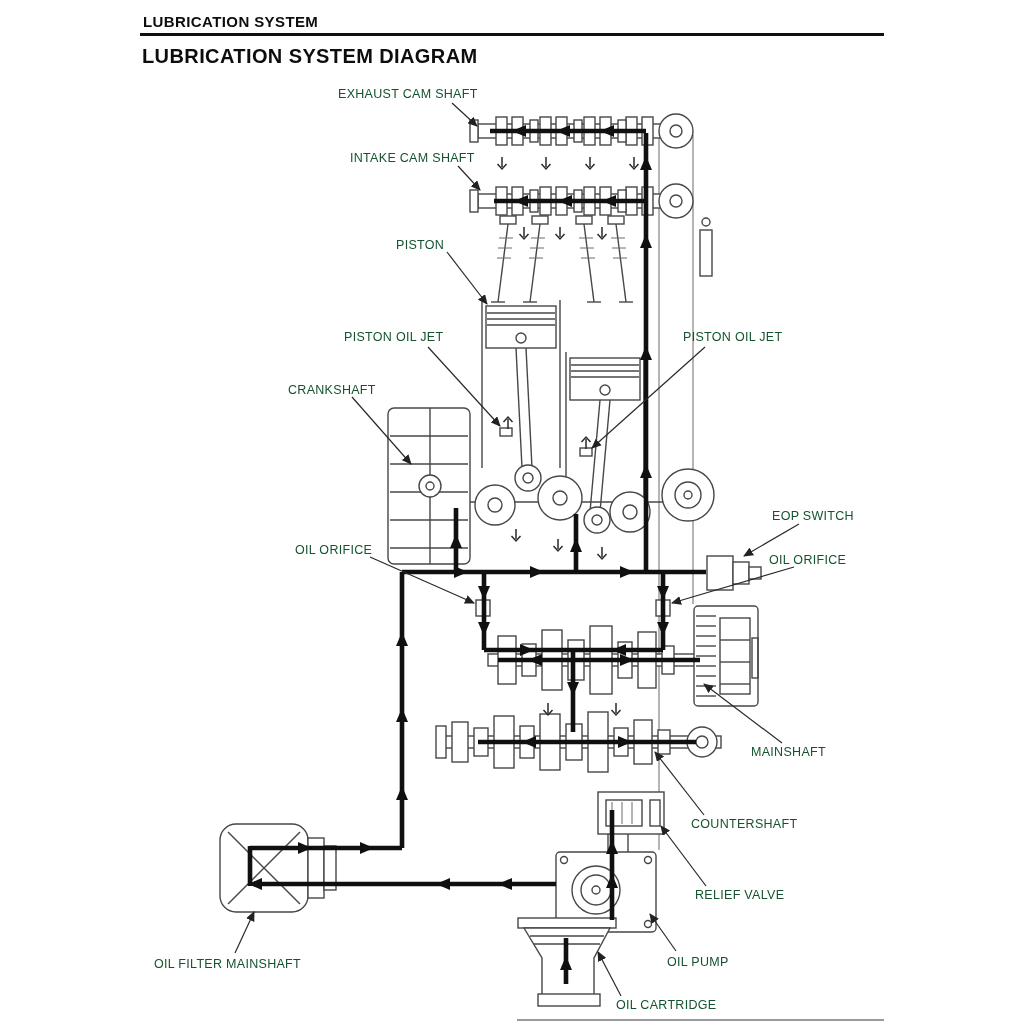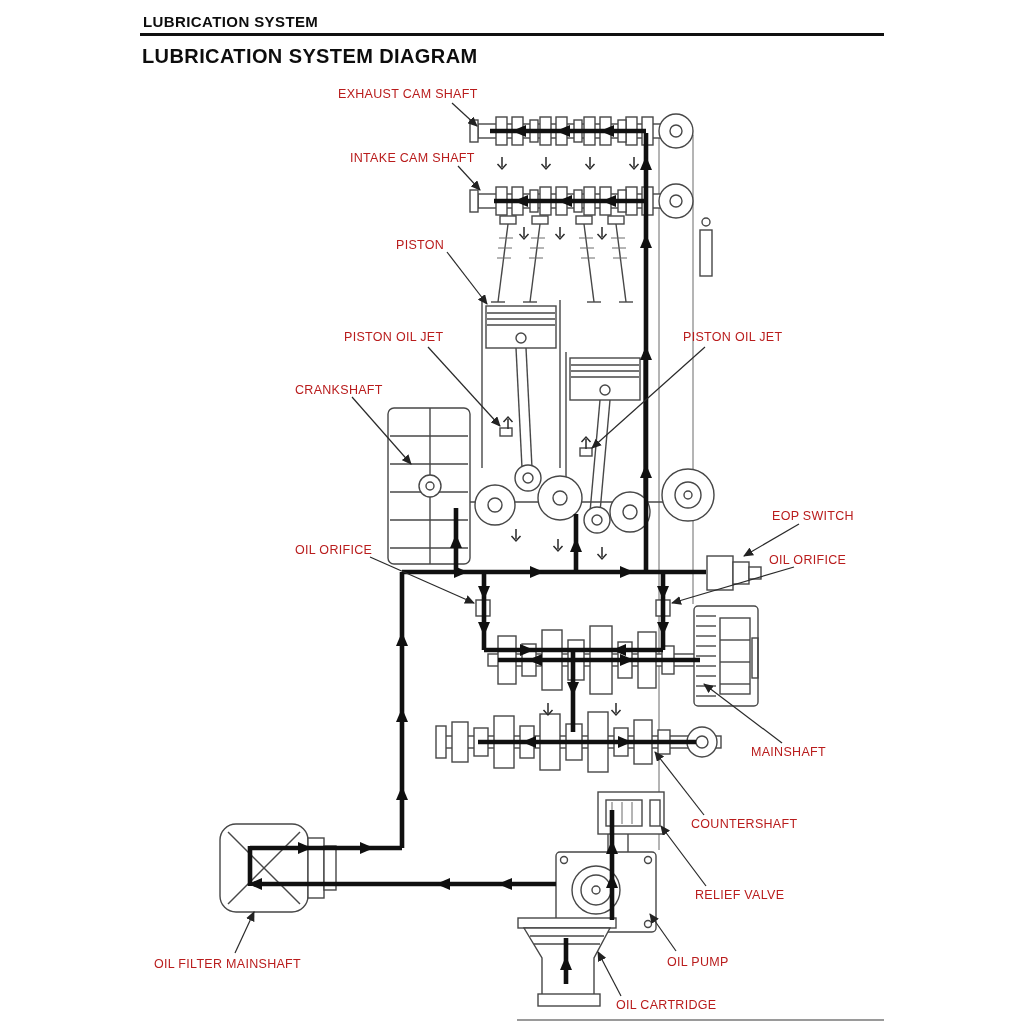--- a/index.html
+++ b/index.html
@@ -2,21 +2,21 @@
 <html><head>
 <meta charset="utf-8">
 <style>
   html,body{margin:0;padding:0;background:#ffffff;}
   .page{position:relative;width:1024px;height:1024px;background:#ffffff;overflow:hidden;
         font-family:"Liberation Sans", sans-serif;color:#141414;}
   .hdr{position:absolute;left:143px;top:13px;font-size:15px;font-weight:bold;letter-spacing:.4px;color:#0d0d0d;}
   .hdr-rule{position:absolute;left:140px;top:33px;width:744px;height:2.5px;background:#101010;}
   .title{position:absolute;left:142px;top:45px;font-size:20px;font-weight:bold;letter-spacing:.4px;color:#0d0d0d;}
   .ftr-rule{position:absolute;left:517px;top:1019px;width:367px;height:1.5px;background:#9a9a9a;}
-  .lbl{position:absolute;font-size:12.5px;letter-spacing:.3px;white-space:nowrap;color:#b91c1c;}
+  .lbl{position:absolute;font-size:12.5px;letter-spacing:.3px;white-space:nowrap;color:#14532d;}
   .diagram{position:absolute;left:0;top:0;}
   .art{stroke:#474747;stroke-width:1.4;fill:none;}
   .artf{stroke:#474747;stroke-width:1.4;fill:#ffffff;}
   .thin{stroke:#6a6a6a;stroke-width:1;fill:none;}
   .flow{stroke:#101010;stroke-width:4.6;fill:none;stroke-linecap:butt;stroke-linejoin:miter;}
   .leader{stroke:#2a2a2a;stroke-width:1.2;fill:none;}
   .spray{stroke:#2a2a2a;stroke-width:1.5;fill:none;}
 </style>
 </head>
 <body>
@@ -309,21 +309,21 @@
       <line class="leader" x1="621" y1="996" x2="598" y2="952" marker-end="url(#la)"></line>
       <line class="leader" x1="235" y1="953" x2="254" y2="912" marker-end="url(#la)"></line>
     </g>
   </svg>
 
   <div class="lbl" style="left:338px;top:87px">EXHAUST CAM SHAFT</div>
   <div class="lbl" style="left:350px;top:151px">INTAKE CAM SHAFT</div>
   <div class="lbl" style="left:396px;top:238px">PISTON</div>
   <div class="lbl" style="left:344px;top:330px">PISTON OIL JET</div>
   <div class="lbl" style="left:683px;top:330px">PISTON OIL JET</div>
-  <div class="lbl" style="left:295px;top:383px">CRANKSHAFT</div>
+  <div class="lbl" style="left:288px;top:383px">CRANKSHAFT</div>
   <div class="lbl" style="left:772px;top:509px">EOP SWITCH</div>
   <div class="lbl" style="left:295px;top:543px">OIL ORIFICE</div>
   <div class="lbl" style="left:769px;top:553px">OIL ORIFICE</div>
   <div class="lbl" style="left:751px;top:745px">MAINSHAFT</div>
   <div class="lbl" style="left:691px;top:817px">COUNTERSHAFT</div>
   <div class="lbl" style="left:695px;top:888px">RELIEF VALVE</div>
   <div class="lbl" style="left:667px;top:955px">OIL PUMP</div>
   <div class="lbl" style="left:616px;top:998px">OIL CARTRIDGE</div>
   <div class="lbl" style="left:154px;top:957px">OIL FILTER MAINSHAFT</div>
 

